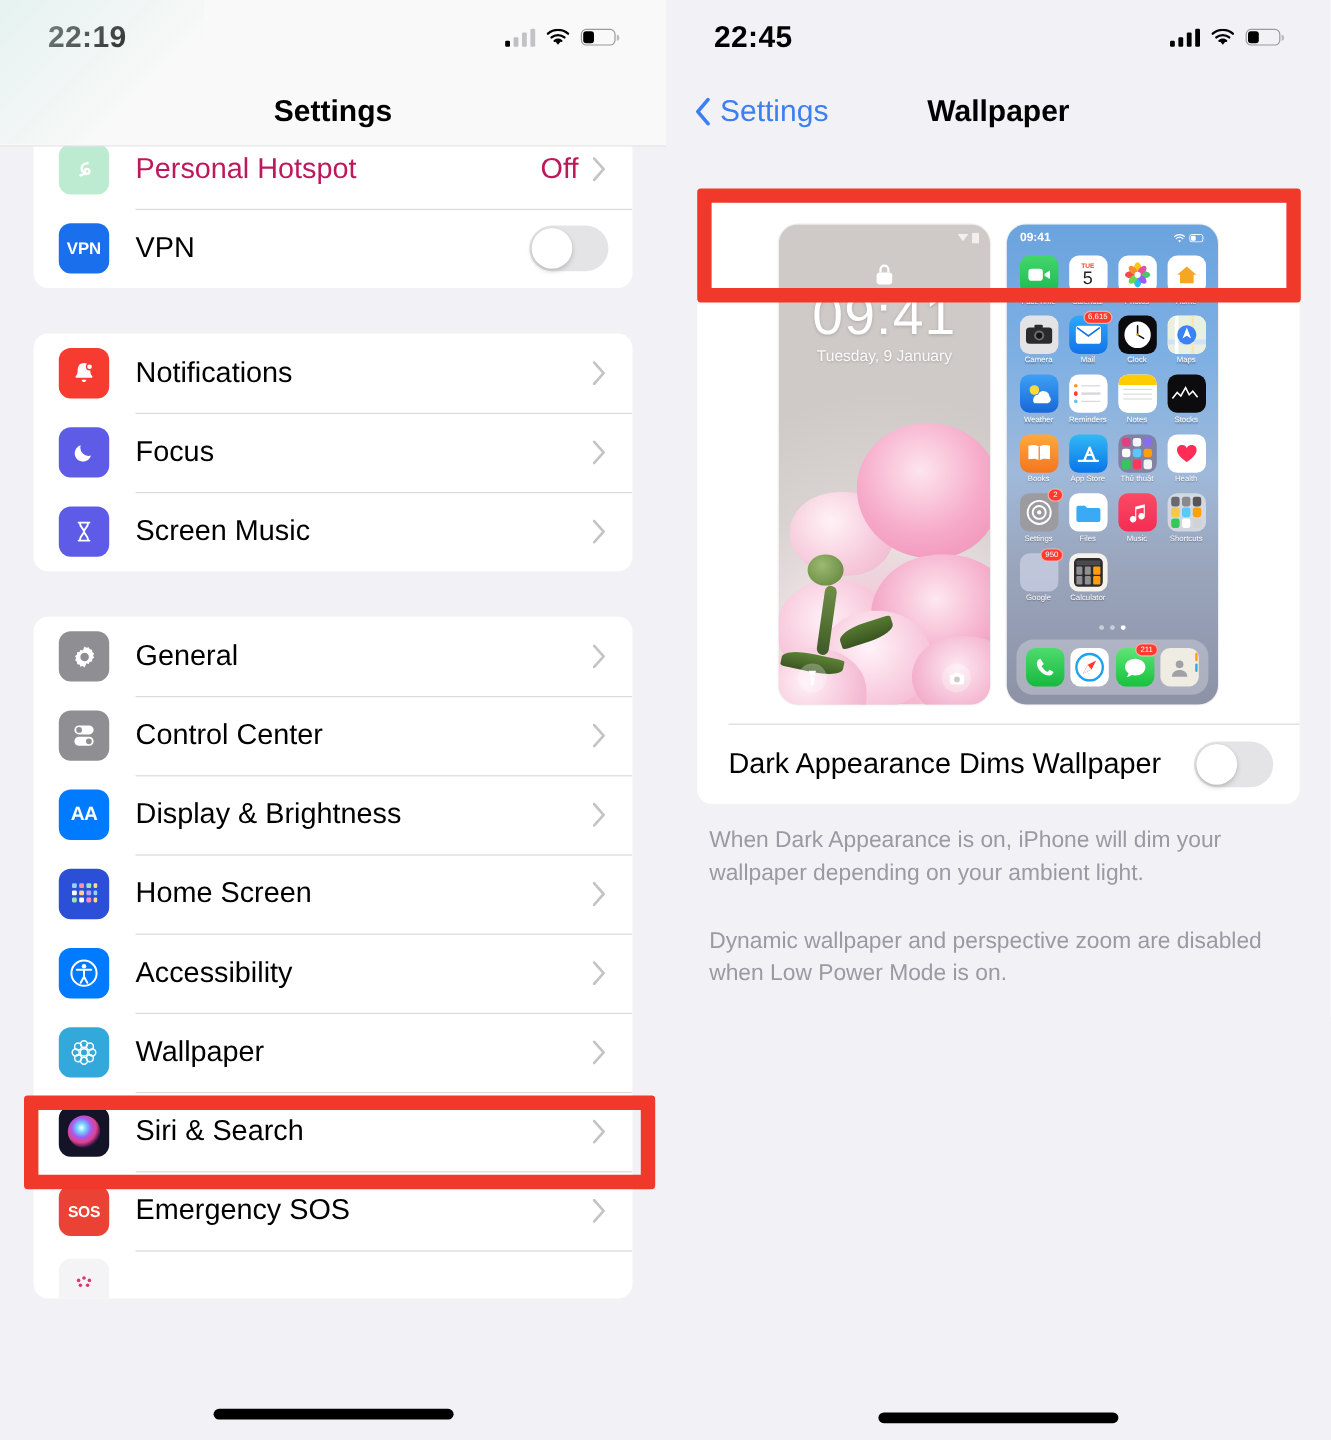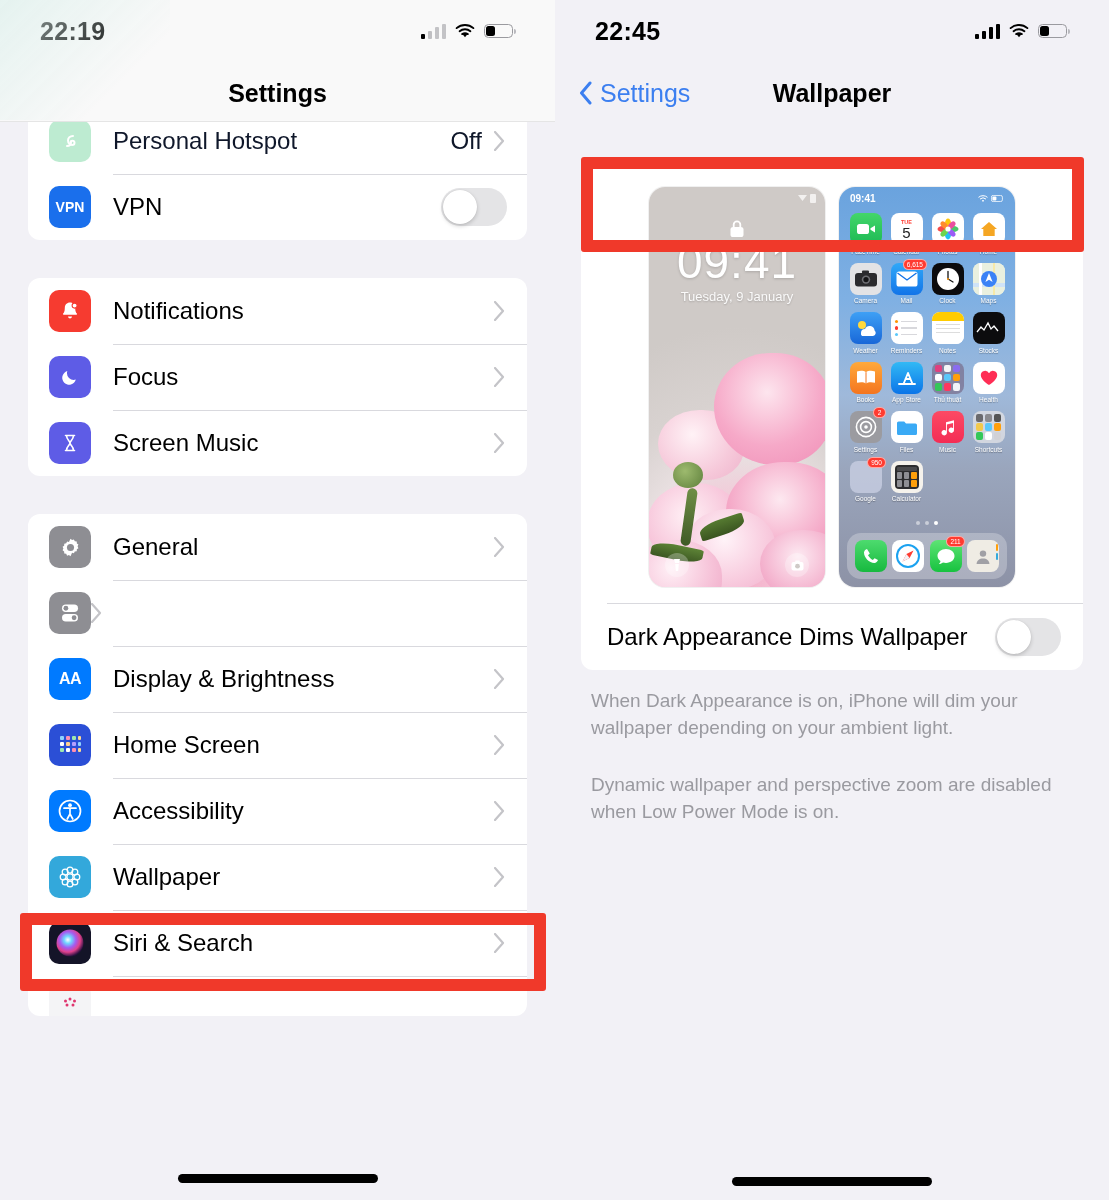--- a/index.html
+++ b/index.html
@@ -79,21 +79,21 @@
     height: 1px; background: #D9D9DE;
   }
   .ico {
     width: 42px; height: 42px; border-radius: 10px; flex: 0 0 42px;
     display: flex; align-items: center; justify-content: center;
     color: #fff; font-size: 15px; font-weight: 700; overflow: hidden;
   }
   .row-label { flex: 1; margin-left: 22px; font-size: 24px; color: #000; }
   .row-value { font-size: 24px; color: #8A8A8E; margin-right: 12px; }
   .chev { width: 11px; height: 20px; margin-right: 22px; flex: 0 0 11px; }
-  .row.dim .row-label, .row.dim .row-value { color: #0f172a; }
+  .row.dim .row-label, .row.dim .row-value { color: #be185d; }
   .row.dim .ico { opacity: .45; }
 
   
   .toggle {
     width: 66px; height: 38px; border-radius: 19px; background: #E4E4E6;
     position: relative; margin-right: 20px; flex: 0 0 66px; cursor: pointer;
   }
   .toggle .knob {
     position: absolute; top: 2px; left: 2px; width: 34px; height: 34px;
     border-radius: 50%; background: #fff;
@@ -270,20 +270,21 @@
         </div>
         <div class="row">
           <div class="ico" style="background:#8E8E93;flex-direction:column;gap:3px;">
             <svg width="26" height="26" viewBox="0 0 26 26">
                 <rect x="5" y="4.5" width="16" height="7.5" rx="3.75" fill="#fff"></rect>
                 <circle cx="8.9" cy="8.25" r="2.4" fill="#8E8E93"></circle>
                 <rect x="5" y="14" width="16" height="7.5" rx="3.75" fill="#fff"></rect>
                 <circle cx="17.1" cy="17.75" r="2.4" fill="#8E8E93"></circle>
               </svg>
           </div>
+          <div class="row-label">Control Center</div>
           <svg class="chev" viewBox="0 0 11 20">
               <path d="M1 1l8 9-8 9" stroke="#C4C4C8" stroke-width="2.2" fill="none" stroke-linecap="round" stroke-linejoin="round"></path>
             </svg>
         </div>
         <div class="row">
           <div class="ico" style="background:#007AFF;font-size:16px;letter-spacing:-.5px;">
             <span>AA</span>
           </div>
           <div class="row-label">Display &amp; Brightness</div>
           <svg class="chev" viewBox="0 0 11 20">
@@ -359,20 +360,29 @@
                 </radialGradient>
               </defs>
               <circle cx="21" cy="21" r="13.5" fill="url(#sirig)"></circle>
             </svg>
           </div>
           <div class="row-label">Siri &amp; Search</div>
           <svg class="chev" viewBox="0 0 11 20">
               <path d="M1 1l8 9-8 9" stroke="#C4C4C8" stroke-width="2.2" fill="none" stroke-linecap="round" stroke-linejoin="round"></path>
             </svg>
         </div>
+        <div class="row">
+          <div class="ico" style="background:#EB4236;font-size:13px;letter-spacing:-.3px;">
+            <span>SOS</span>
+          </div>
+          <div class="row-label">Emergency SOS</div>
+          <svg class="chev" viewBox="0 0 11 20">
+              <path d="M1 1l8 9-8 9" stroke="#C4C4C8" stroke-width="2.2" fill="none" stroke-linecap="round" stroke-linejoin="round"></path>
+            </svg>
+        </div>
         <div class="row" style="height:40px;">
           <div class="ico" style="background:#F4F4F6;margin-top:16px;">
             <svg width="28" height="28" viewBox="0 0 28 28">
                 <g fill="#E0366F">
                   <circle cx="14" cy="9" r="1.5"></circle>
                   <circle cx="9.5" cy="11" r="1.5"></circle>
                   <circle cx="18.5" cy="11" r="1.5"></circle>
                   <circle cx="11" cy="15" r="1.5"></circle>
                   <circle cx="17" cy="15" r="1.5"></circle>
                 </g>

